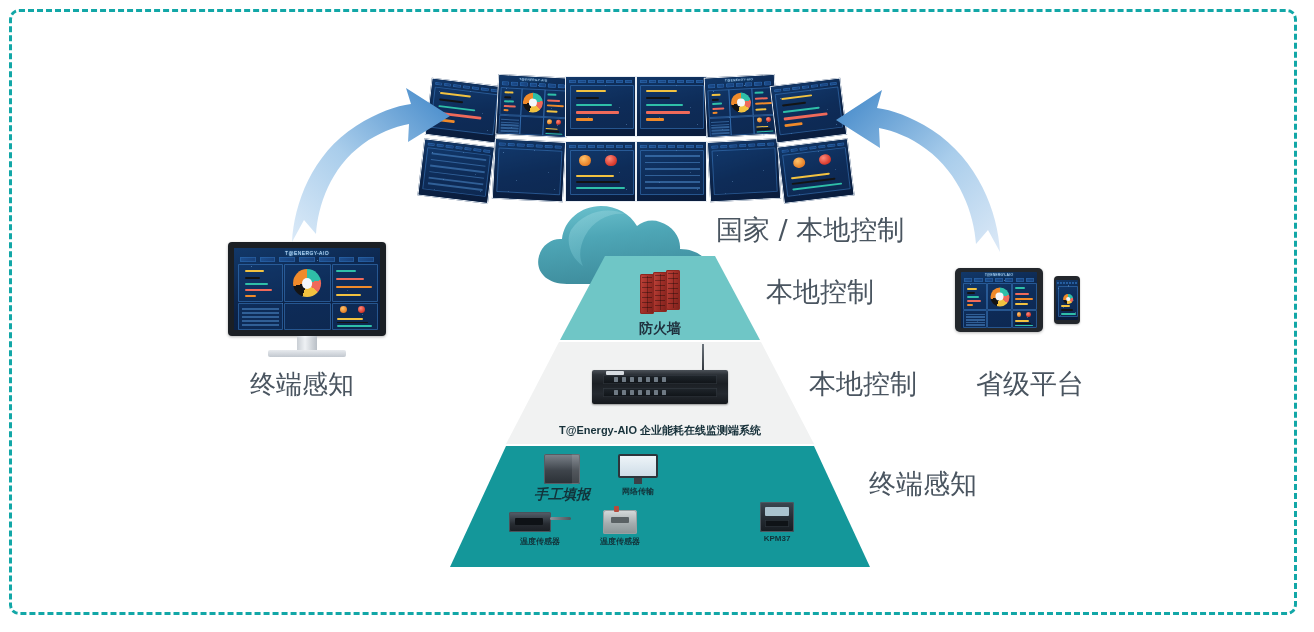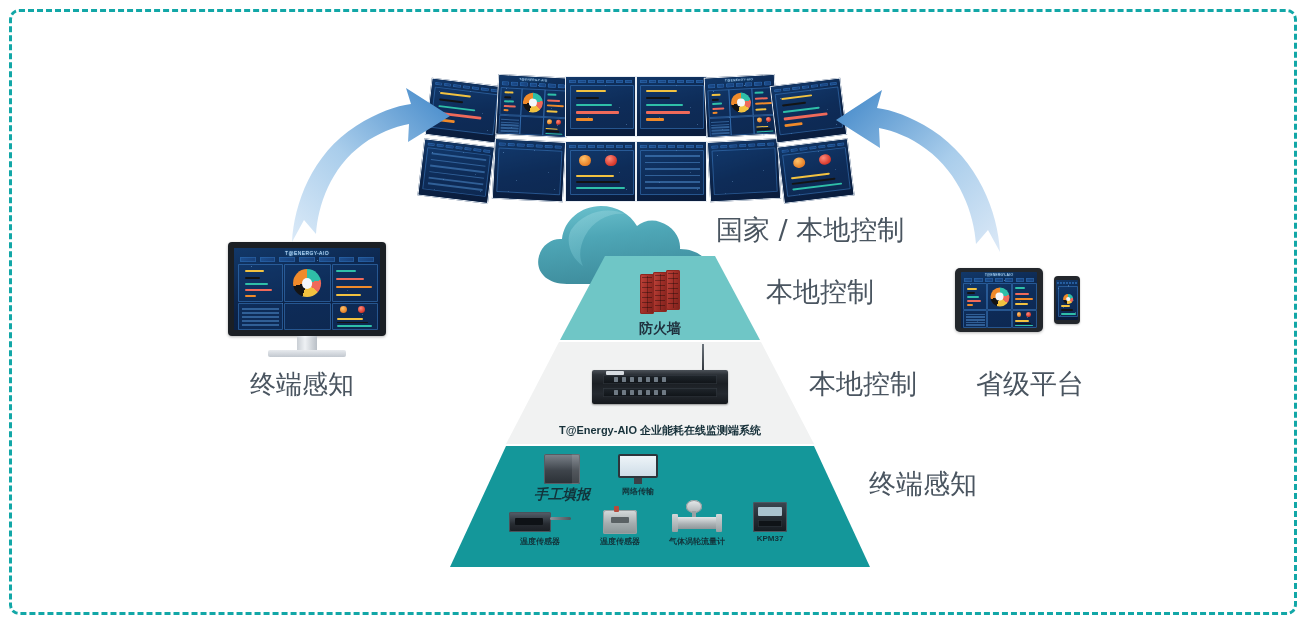--- a/index.html
+++ b/index.html
@@ -543,33 +543,21 @@
   </div>
   <div class="dev" style="left:134px;top:250px;width:72px;">
     <div class="ic" style="width:34px;height:28px;">
       <div style="position:absolute;left:0;top:4px;width:34px;height:24px;border-radius:3px 3px 2px 2px;
            background:linear-gradient(180deg,#d7dbdc,#a6adaf 55%,#8b9395);box-shadow:inset 0 0 0 1px #97a0a2;"></div>
       <div style="position:absolute;left:8px;top:11px;width:18px;height:6px;background:#5a6164;border-radius:1px;"></div>
       <div style="position:absolute;left:11px;top:0;width:5px;height:6px;background:#b64a3c;border-radius:1px;"></div>
     </div>
     <div class="cap" style="font-size:8px;">温度传感器</div>
   </div>
-  <div class="dev" style="left:200px;top:244px;width:94px;">
-    <div class="ic" style="width:50px;height:34px;">
-      <div style="position:absolute;left:14px;top:0;width:16px;height:13px;border-radius:50%;
-           background:linear-gradient(180deg,#e8ebec,#aab1b4);box-shadow:inset 0 0 0 1px #919a9d;"></div>
-      <div style="position:absolute;left:20px;top:11px;width:4px;height:7px;background:#9aa1a4;"></div>
-      <div style="position:absolute;left:4px;top:17px;width:42px;height:12px;border-radius:2px;
-           background:linear-gradient(180deg,#e2e6e7,#a9b0b3 60%,#8e9699);"></div>
-      <div style="position:absolute;left:0;top:14px;width:6px;height:18px;background:linear-gradient(180deg,#d2d7d9,#98a0a3);border-radius:1px;"></div>
-      <div style="position:absolute;left:44px;top:14px;width:6px;height:18px;background:linear-gradient(180deg,#d2d7d9,#98a0a3);border-radius:1px;"></div>
-    </div>
-    <div class="cap" style="font-size:8px;">气体涡轮流量计</div>
-  </div>
-  <div class="dev" style="left:284px;top:246px;width:72px;">
+  <div class="dev" style="left:291px;top:246px;width:72px;">
     <div class="ic" style="width:34px;height:30px;">
       <div style="position:absolute;inset:0;border-radius:2px;
            background:linear-gradient(180deg,#3c4751,#242b32 55%,#161b20);box-shadow:inset 0 0 0 1px #4e5861;"></div>
       <div style="position:absolute;left:5px;top:5px;width:24px;height:9px;background:#a9c2ce;border-radius:1px;"></div>
       <div style="position:absolute;left:5px;top:18px;width:24px;height:7px;background:#0f1317;border-radius:1px;
            box-shadow:inset 0 0 0 .5px #3b444c;"></div>
     </div>
     <div class="cap" style="font-size:8px;">KPM37</div>
   </div>
 </div>

